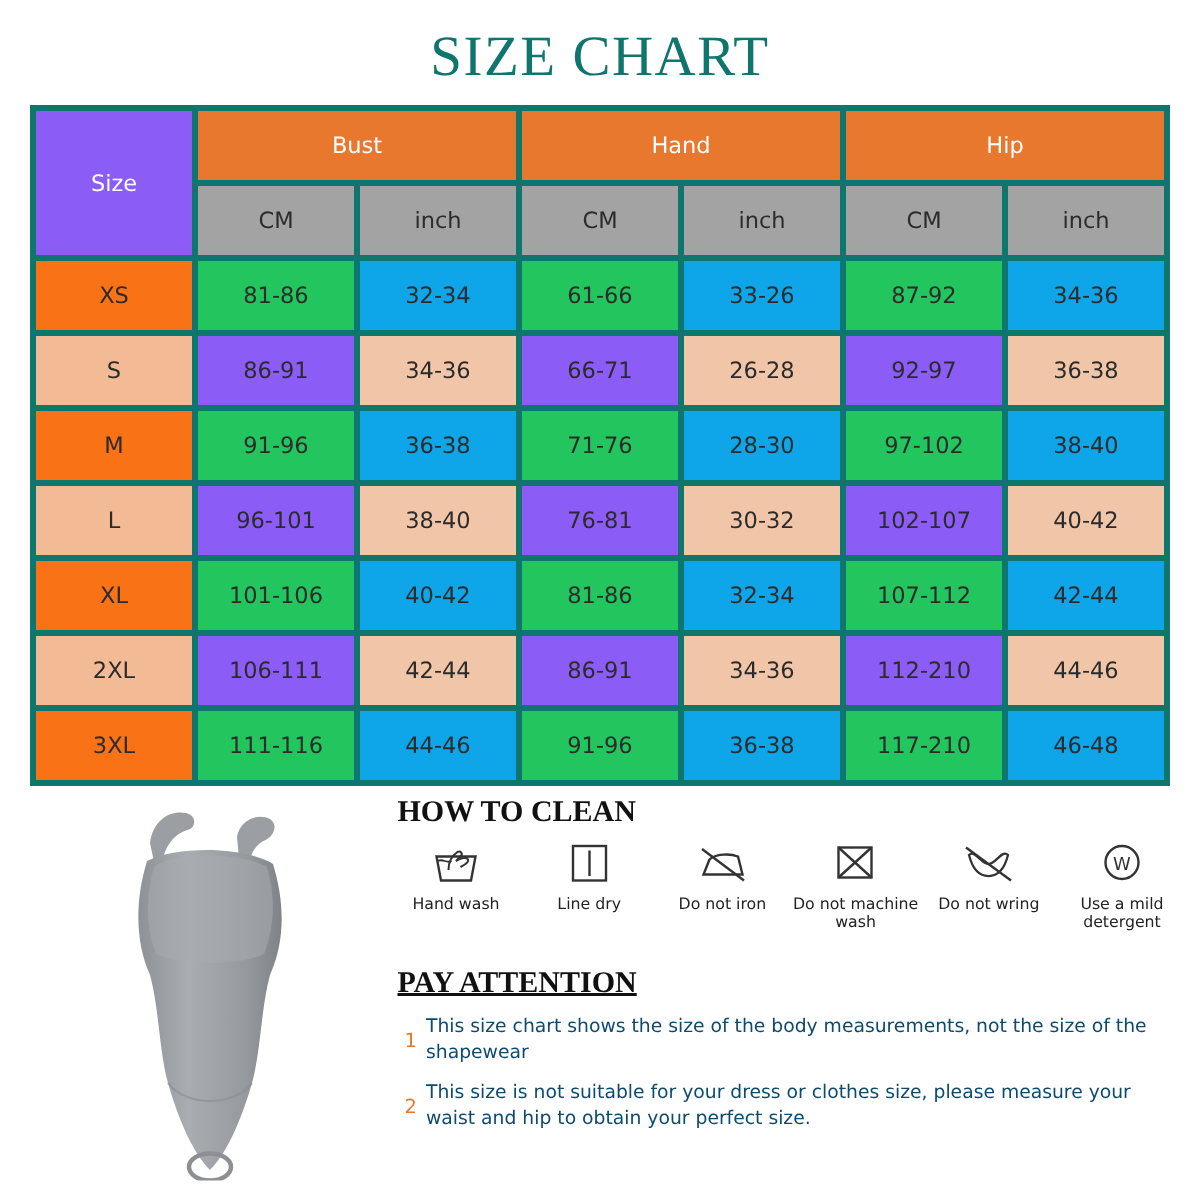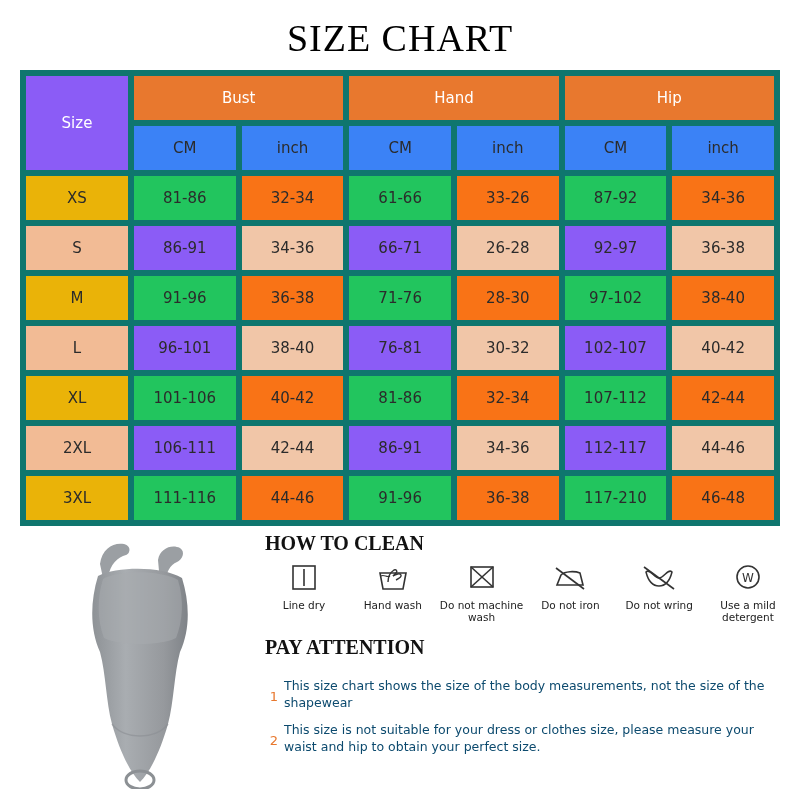--- a/index.html
+++ b/index.html
@@ -10,33 +10,33 @@
     font-family: "DejaVu Sans", sans-serif;
     overflow: hidden;
   }
   #page { position: relative; width: 800px; height: 800px; }
 
   .title {
     text-align: center;
     font-family: "Liberation Serif", serif;
     font-size: 38px;
     letter-spacing: 1px;
-    color: #000000;
+    color: #0f766e;
     margin: 16px 0 10px 0;
     font-weight: 400;
   }
 
   table.size-chart {
     border-collapse: collapse;
     width: 760px;
     margin: 0 20px;
     table-layout: fixed;
   }
   table.size-chart td, table.size-chart th {
-    border: 6px solid #0f766e;
+    border: 4px solid #0f766e;
     text-align: center;
     font-size: 15px;
     color: #2b2b2b;
     font-weight: normal;
     height: 50px;
     padding: 0;
   }
   .hdr-orange {
     background: #e8782e;
     color: #ffffff !important;
@@ -44,52 +44,52 @@
     font-size: 16px;
     height: 42px;
   }
   .hdr-size {
     background: #8b5cf6;
     color: #ffffff !important;
     font-weight: bold;
     font-size: 16px;
   }
   .hdr-unit {
-    background: #3b82f6;
+    background: #a3a3a3;
     font-size: 15px;
     height: 42px;
     margin-top: 11px;
   }
   .col-size {
-    background: #eab308;
+    background: #f97316;
     font-size: 16px;
   }
   .col-size.alt { background: #f2bb95; }
   .row-a td.cell { background: #22c55e; }
   .row-b td.cell { background: #8b5cf6; }
-  .row-a td.cell.dark { background: #f97316; margin-top: 20px; }
+  .row-a td.cell.dark { background: #0ea5e9; margin-top: 20px; }
   .row-b td.cell.dark { background: #f1c6a8; }
 
   
   .lower { position: relative; width: 800px; height: 270px; }
 
   .garment {
     position: absolute;
     left: 40px; top: 8px;
     width: 200px; height: 255px;
   }
 
   .how-title, .pay-title {
     font-family: "Liberation Serif", serif;
     font-weight: bold;
     font-size: 20px;
     color: #111;
   }
   .how-title { position: absolute; left: 265px; top: 6px; text-align: right; }
-  .pay-title { position: absolute; left: 265px; top: 110px; }
+  .pay-title { position: absolute; left: 265px; top: 120px; text-decoration: underline; }
 
   .icons {
     position: absolute;
     left: 262px; top: 34px;
     width: 528px;
     display: flex;
     justify-content: space-between;
   }
   .icon-cell {
     width: 84px;
@@ -199,21 +199,21 @@
         <td class="cell dark">32-34</td>
         <td class="cell">107-112</td>
         <td class="cell dark">42-44</td>
       </tr>
       <tr class="row-b">
         <td class="col-size alt">2XL</td>
         <td class="cell">106-111</td>
         <td class="cell dark">42-44</td>
         <td class="cell">86-91</td>
         <td class="cell dark">34-36</td>
-        <td class="cell">112-117</td>
+        <td class="cell">112-210</td>
         <td class="cell dark">44-46</td>
       </tr>
       <tr class="row-a">
         <td class="col-size">3XL</td>
         <td class="cell">111-116</td>
         <td class="cell dark">44-46</td>
         <td class="cell">91-96</td>
         <td class="cell dark">36-38</td>
         <td class="cell">117-210</td>
         <td class="cell dark">46-48</td>
@@ -240,58 +240,58 @@
       <path d="M72 190 C84 206 116 206 128 190" fill="none" stroke="#8a8e92" stroke-width="1.5" opacity="0.6"></path>
     </svg>
 
     <div class="how-title">HOW TO CLEAN</div>
 
     <div class="icons">
 
       <div class="icon-cell">
         <div class="icon-box">
           <svg width="38" height="34" viewBox="0 0 38 34">
-            <rect x="8" y="6" width="22" height="23" fill="none" stroke="#333" stroke-width="1.6"></rect>
-            <line x1="19" y1="9" x2="19" y2="26" stroke="#333" stroke-width="1.6"></line>
-          </svg>
-        </div>
-        <span>Line dry</span>
-      </div>
-
-      <div class="icon-cell">
-        <div class="icon-box">
-          <svg width="38" height="34" viewBox="0 0 38 34">
             <path d="M6 13 L32 13 L29 29 L9 29 Z" fill="none" stroke="#333" stroke-width="1.6"></path>
             <path d="M14 22 C14 16 17 12 20 10 C22 9 24 11 22 13 L19 16" fill="none" stroke="#333" stroke-width="1.4"></path>
             <path d="M19 16 C22 14 26 13 27 15 C28 17 24 19 22 20" fill="none" stroke="#333" stroke-width="1.4"></path>
             <path d="M7 16 C10 14 13 18 16 16" fill="none" stroke="#333" stroke-width="1.2"></path>
           </svg>
         </div>
         <span>Hand wash</span>
       </div>
 
       <div class="icon-cell">
         <div class="icon-box">
           <svg width="38" height="34" viewBox="0 0 38 34">
+            <rect x="8" y="6" width="22" height="23" fill="none" stroke="#333" stroke-width="1.6"></rect>
+            <line x1="19" y1="9" x2="19" y2="26" stroke="#333" stroke-width="1.6"></line>
+          </svg>
+        </div>
+        <span>Line dry</span>
+      </div>
+
+      <div class="icon-cell">
+        <div class="icon-box">
+          <svg width="38" height="34" viewBox="0 0 38 34">
+            <path d="M6 25 L32 25 L29 13 C24 11 14 11 10 15 Z" fill="none" stroke="#333" stroke-width="1.6"></path>
+            <line x1="5" y1="8" x2="33" y2="29" stroke="#333" stroke-width="1.6"></line>
+          </svg>
+        </div>
+        <span>Do not iron</span>
+      </div>
+
+      <div class="icon-cell">
+        <div class="icon-box">
+          <svg width="38" height="34" viewBox="0 0 38 34">
             <rect x="8" y="7" width="22" height="20" fill="none" stroke="#333" stroke-width="1.6"></rect>
             <line x1="8" y1="7" x2="30" y2="27" stroke="#333" stroke-width="1.6"></line>
             <line x1="30" y1="7" x2="8" y2="27" stroke="#333" stroke-width="1.6"></line>
           </svg>
         </div>
         <span>Do not machine wash</span>
-      </div>
-
-      <div class="icon-cell">
-        <div class="icon-box">
-          <svg width="38" height="34" viewBox="0 0 38 34">
-            <path d="M6 25 L32 25 L29 13 C24 11 14 11 10 15 Z" fill="none" stroke="#333" stroke-width="1.6"></path>
-            <line x1="5" y1="8" x2="33" y2="29" stroke="#333" stroke-width="1.6"></line>
-          </svg>
-        </div>
-        <span>Do not iron</span>
       </div>
 
       <div class="icon-cell">
         <div class="icon-box">
           <svg width="38" height="34" viewBox="0 0 38 34">
             <path d="M6 12 C10 8 14 18 19 18 C24 18 28 8 32 12 C30 20 26 26 19 26 C12 26 8 20 6 12 Z" fill="none" stroke="#333" stroke-width="1.5"></path>
             <line x1="4" y1="7" x2="34" y2="29" stroke="#333" stroke-width="1.6"></line>
           </svg>
         </div>
         <span>Do not wring</span>

